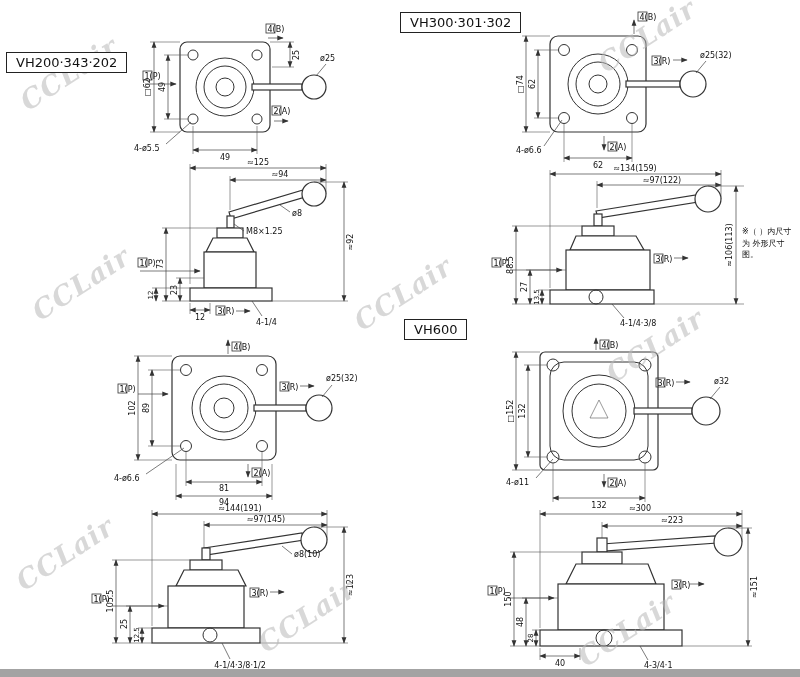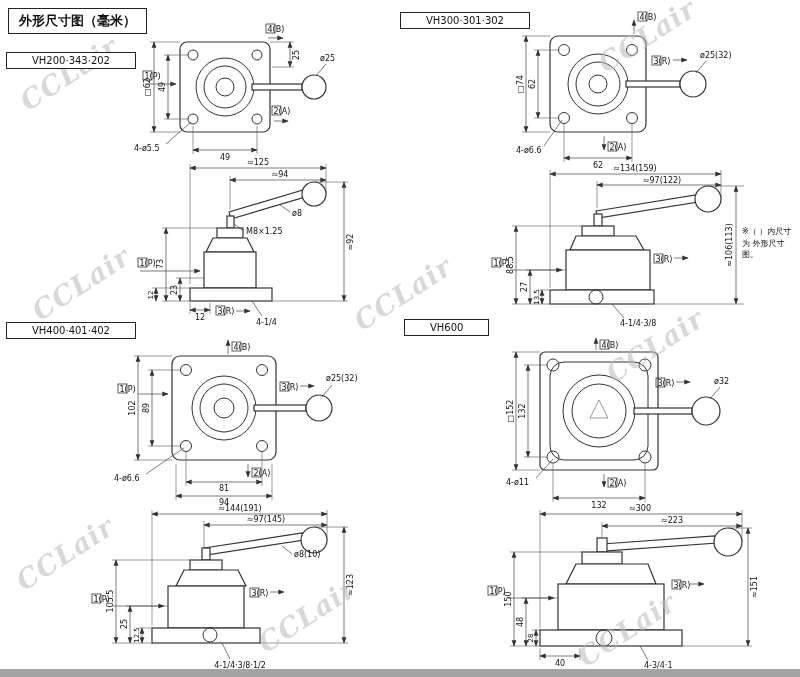--- a/index.html
+++ b/index.html
@@ -1,18 +1,18 @@
 <!DOCTYPE html>
 <html><head>
 <meta charset="utf-8">
 <style>
 *{box-sizing:border-box}
 html,body{margin:0;padding:0;background:#777}
 .page{position:relative;width:800px;height:677px;background:#fff;overflow:hidden;font-family:"DejaVu Sans",sans-serif;margin:0 auto}
-.secbox{position:absolute;z-index:4;background:#fff;border:1.5px solid #222;padding:2px 25px;font-size:10px;color:#111;white-space:nowrap}
+.secbox{position:absolute;z-index:4;background:#fff;border:1.5px solid #222;padding:2px 9px;font-size:13px;color:#111;white-space:nowrap}
 .titlebox{font-size:13px;font-weight:bold;padding:3px 10px;border-width:1.8px}
 .wm{position:absolute;z-index:3;font:italic bold 27px "DejaVu Serif",serif;color:#b9b9b9;opacity:.55;transform:rotate(-33deg);letter-spacing:1px;pointer-events:none;white-space:nowrap}
 .quad{position:absolute;z-index:1}
 .footnote{position:absolute;z-index:2;left:742px;top:226px;width:56px;font-size:8px;line-height:1.45;color:#111}
 .bstrip{position:absolute;left:0;bottom:0;width:100%;height:8px;background:#a3a3a3;z-index:5}
 svg text{font:8px "DejaVu Sans",sans-serif;fill:#111}
 svg .t7{font-size:7px}
 svg .ol{fill:#fff;stroke:#333;stroke-width:1.2}
 svg .ol2{fill:none;stroke:#333;stroke-width:1}
 svg .thin{fill:none;stroke:#555;stroke-width:.6}
@@ -27,24 +27,22 @@
 
   <div class="wm" style="left:14px;top:58px">CCLair</div>
   <div class="wm" style="left:592px;top:20px">CCLair</div>
   <div class="wm" style="left:26px;top:268px">CCLair</div>
   <div class="wm" style="left:348px;top:278px">CCLair</div>
   <div class="wm" style="left:600px;top:330px">CCLair</div>
   <div class="wm" style="left:10px;top:538px">CCLair</div>
   <div class="wm" style="left:252px;top:600px">CCLair</div>
   <div class="wm" style="left:572px;top:614px">CCLair</div>
 
-  <div class="secbox titlebox" style="left:8px;top:8px">外形尺寸图（毫米）</div>
   <div class="secbox" style="left:6px;top:52px">VH200·343·202</div>
   <div class="secbox" style="left:400px;top:12px">VH300·301·302</div>
-  <div class="secbox" style="left:6px;top:322px">VH400·401·402</div>
   <div class="secbox" style="left:404px;top:319px">VH600</div>
 
   <div class="footnote">
     <span>※（ ）内尺寸为</span>
     <span>外形尺寸图。</span>
   </div>
 
   <svg class="quad" style="left:0;top:0" width="400" height="330" viewBox="0 0 400 330">
     <defs>
         <marker id="ar1" viewBox="0 0 10 10" refX="9" refY="5" markerWidth="9" markerHeight="9" orient="auto-start-reverse">

